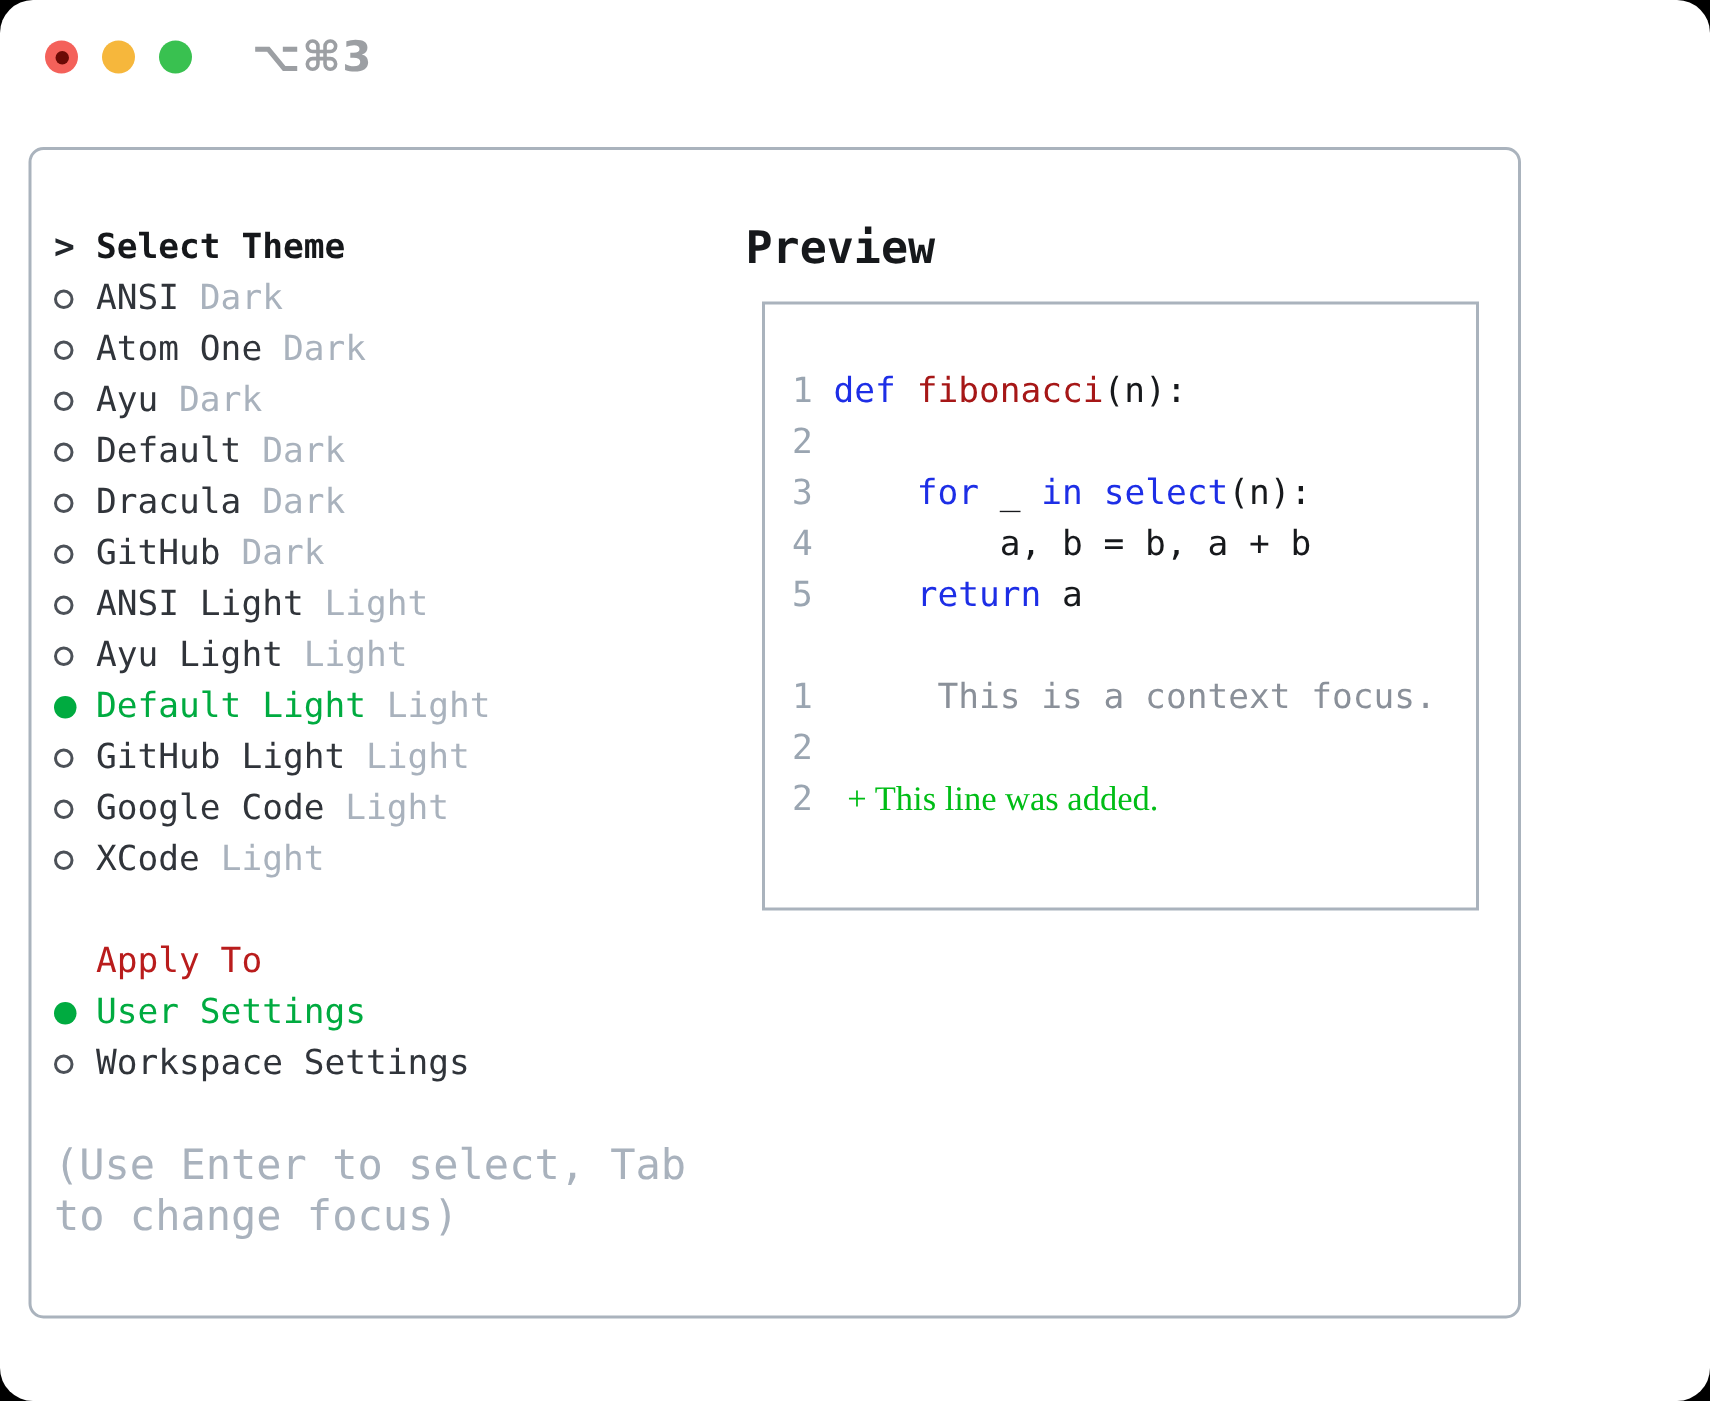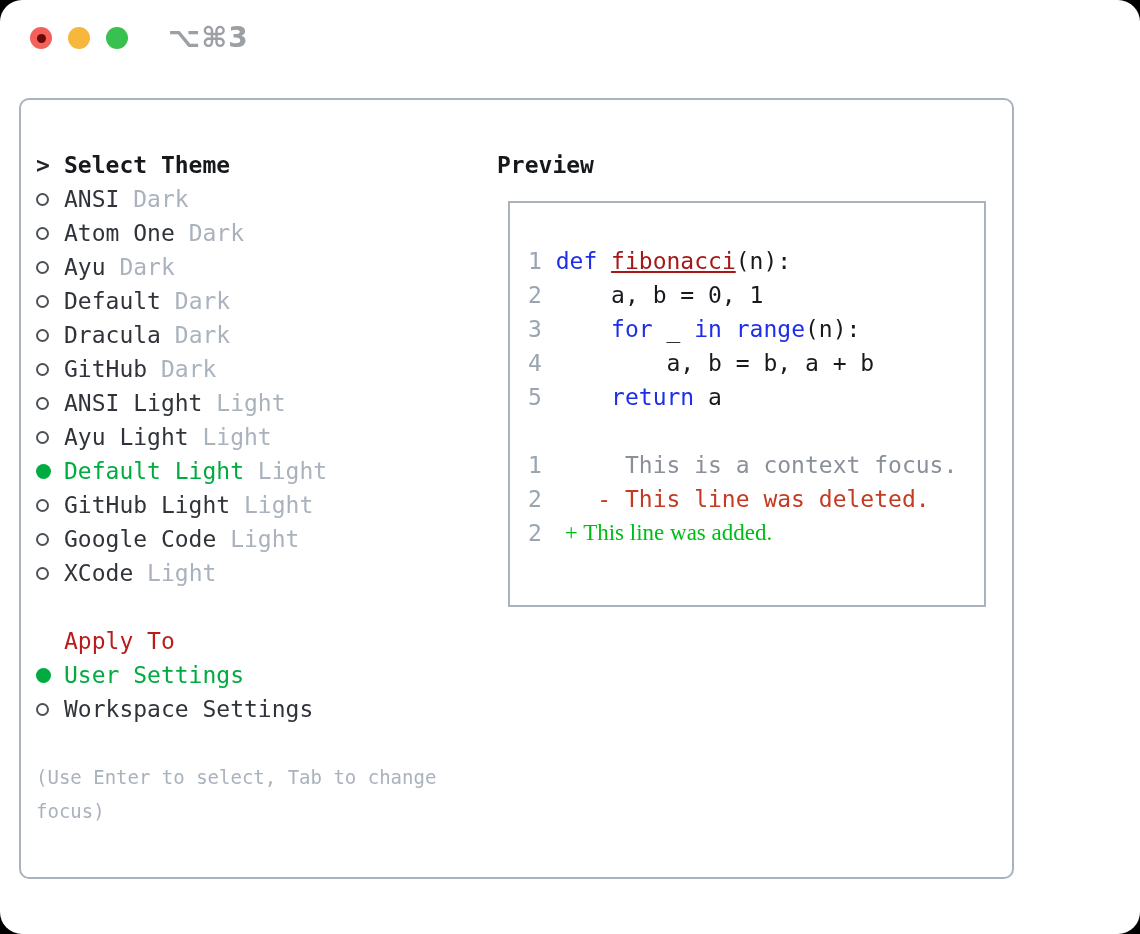--- a/index.html
+++ b/index.html
@@ -48,37 +48,37 @@
   .focus-marker{font-weight:bold;color:var(--text-black);}
   .header-label{font-weight:bold;color:#16181b;}
   .radio{width:13px;height:13px;border-radius:50%;border:2px solid #4c5158;display:inline-block;}
   .radio.sel{border:none;background:var(--accent-green);width:15px;height:15px;}
   .opt-name{color:#30343a;}
   .opt-name.sel{color:var(--accent-green);}
   .opt-tag{color:var(--muted-gray);margin-left:1ch;}
   .apply-header-label{color:#b91c1c;}
   .help{
     position:absolute;left:36px;top:760px;width:436px;
-    font-size:19px;line-height:34px;color:var(--muted-gray);white-space:pre-wrap;
+    font-size:28px;line-height:34px;color:var(--muted-gray);white-space:pre-wrap;
   }
   
   .preview-title{
     position:absolute;left:497px;top:148px;height:34px;display:flex;align-items:center;
-    font-size:23px;font-weight:bold;color:#16181b;
+    font-size:30px;font-weight:bold;color:#16181b;
   }
   .preview-box{
     position:absolute;left:508px;top:201px;width:478px;height:406px;
     border:2px solid var(--border-gray);background:#fff;
     padding:41px 0 0 18px;overflow:hidden;
   }
   .crow{height:34px;display:flex;align-items:center;white-space:pre;font-size:23px;}
   .lnum{color:var(--line-number-gray);}
   .tok-plain{color:#17191c;}
   .tok-keyword{color:var(--keyword-blue);}
-  .tok-function{color:var(--function-red);text-decoration:underline;}
+  .tok-function{color:var(--function-red);}
   .diff-context{color:var(--context-gray);}
   .diff-deleted{color:var(--deleted-red);}
   .diff-added{color:var(--added-green);font-family:Liberation Serif, serif;}
 </style>
 </head>
 <body>
 
 <div class="window">
 
   <div class="traffic-lights">
@@ -122,26 +122,26 @@
       </div>
   </div>
 
   <div class="help">(Use Enter to select, Tab to change focus)</div>
 
   <div class="preview-title">Preview</div>
 
   <div class="preview-box">
     <div id="code-lines">
         <div class="crow"><span class="lnum">1 </span><span class="tok-keyword">def</span><span class="tok-plain"> </span><span class="tok-function">fibonacci</span><span class="tok-plain">(n):</span></div>
-        <div class="crow"><span class="lnum">2 </span><span class="tok-plain">    a, b = 0, 1</span></div>
-        <div class="crow"><span class="lnum">3 </span><span class="tok-plain">    </span><span class="tok-keyword">for</span><span class="tok-plain"> _ </span><span class="tok-keyword">in</span><span class="tok-plain"> </span><span class="tok-keyword">range</span><span class="tok-plain">(n):</span></div>
+        <div class="crow"><span class="lnum">2 </span></div>
+        <div class="crow"><span class="lnum">3 </span><span class="tok-plain">    </span><span class="tok-keyword">for</span><span class="tok-plain"> _ </span><span class="tok-keyword">in</span><span class="tok-plain"> </span><span class="tok-keyword">select</span><span class="tok-plain">(n):</span></div>
         <div class="crow"><span class="lnum">4 </span><span class="tok-plain">        a, b = b, a + b</span></div>
         <div class="crow"><span class="lnum">5 </span><span class="tok-plain">    </span><span class="tok-keyword">return</span><span class="tok-plain"> a</span></div>
       </div>
     <div class="crow"></div>
     <div id="diff-lines">
         <div class="crow"><span class="lnum">1</span><span class="diff-context">      This is a context focus.</span></div>
-        <div class="crow"><span class="lnum">2</span><span class="diff-deleted">    - This line was deleted.</span></div>
+        <div class="crow"><span class="lnum">2</span></div>
         <div class="crow"><span class="lnum">2</span><span class="diff-added">    + This line was added.</span></div>
       </div>
   </div>
 
 </div>
 
 </body></html>

